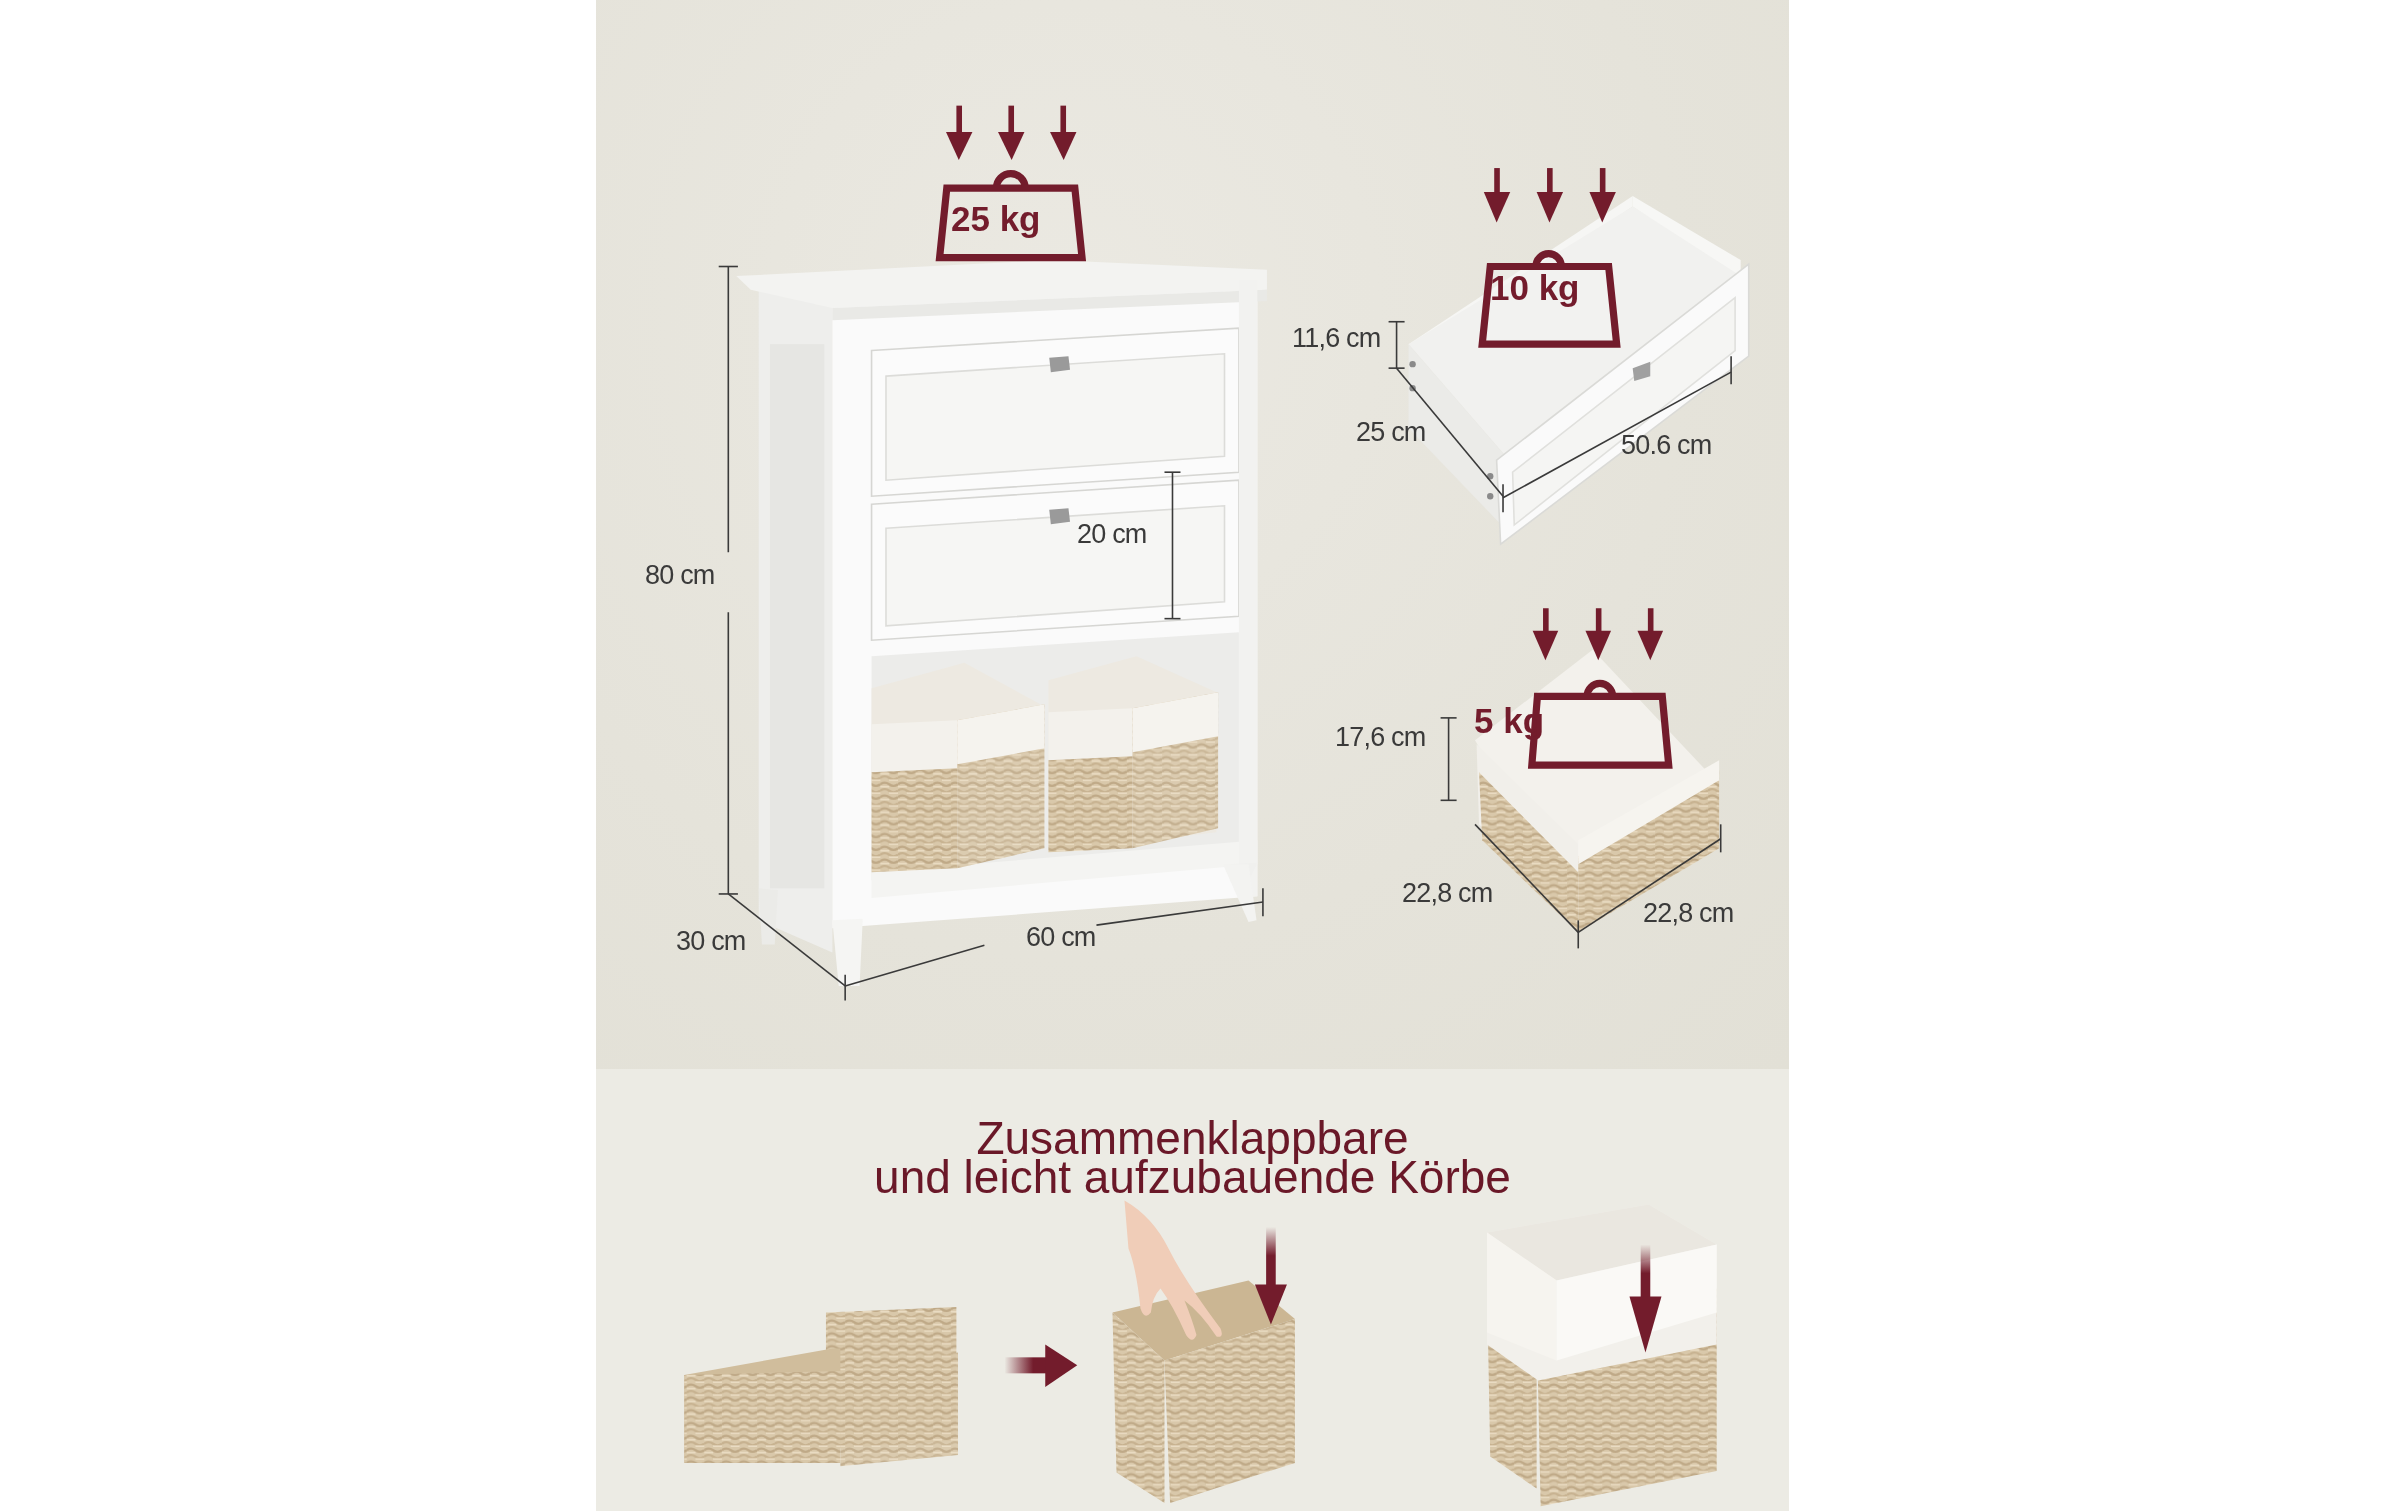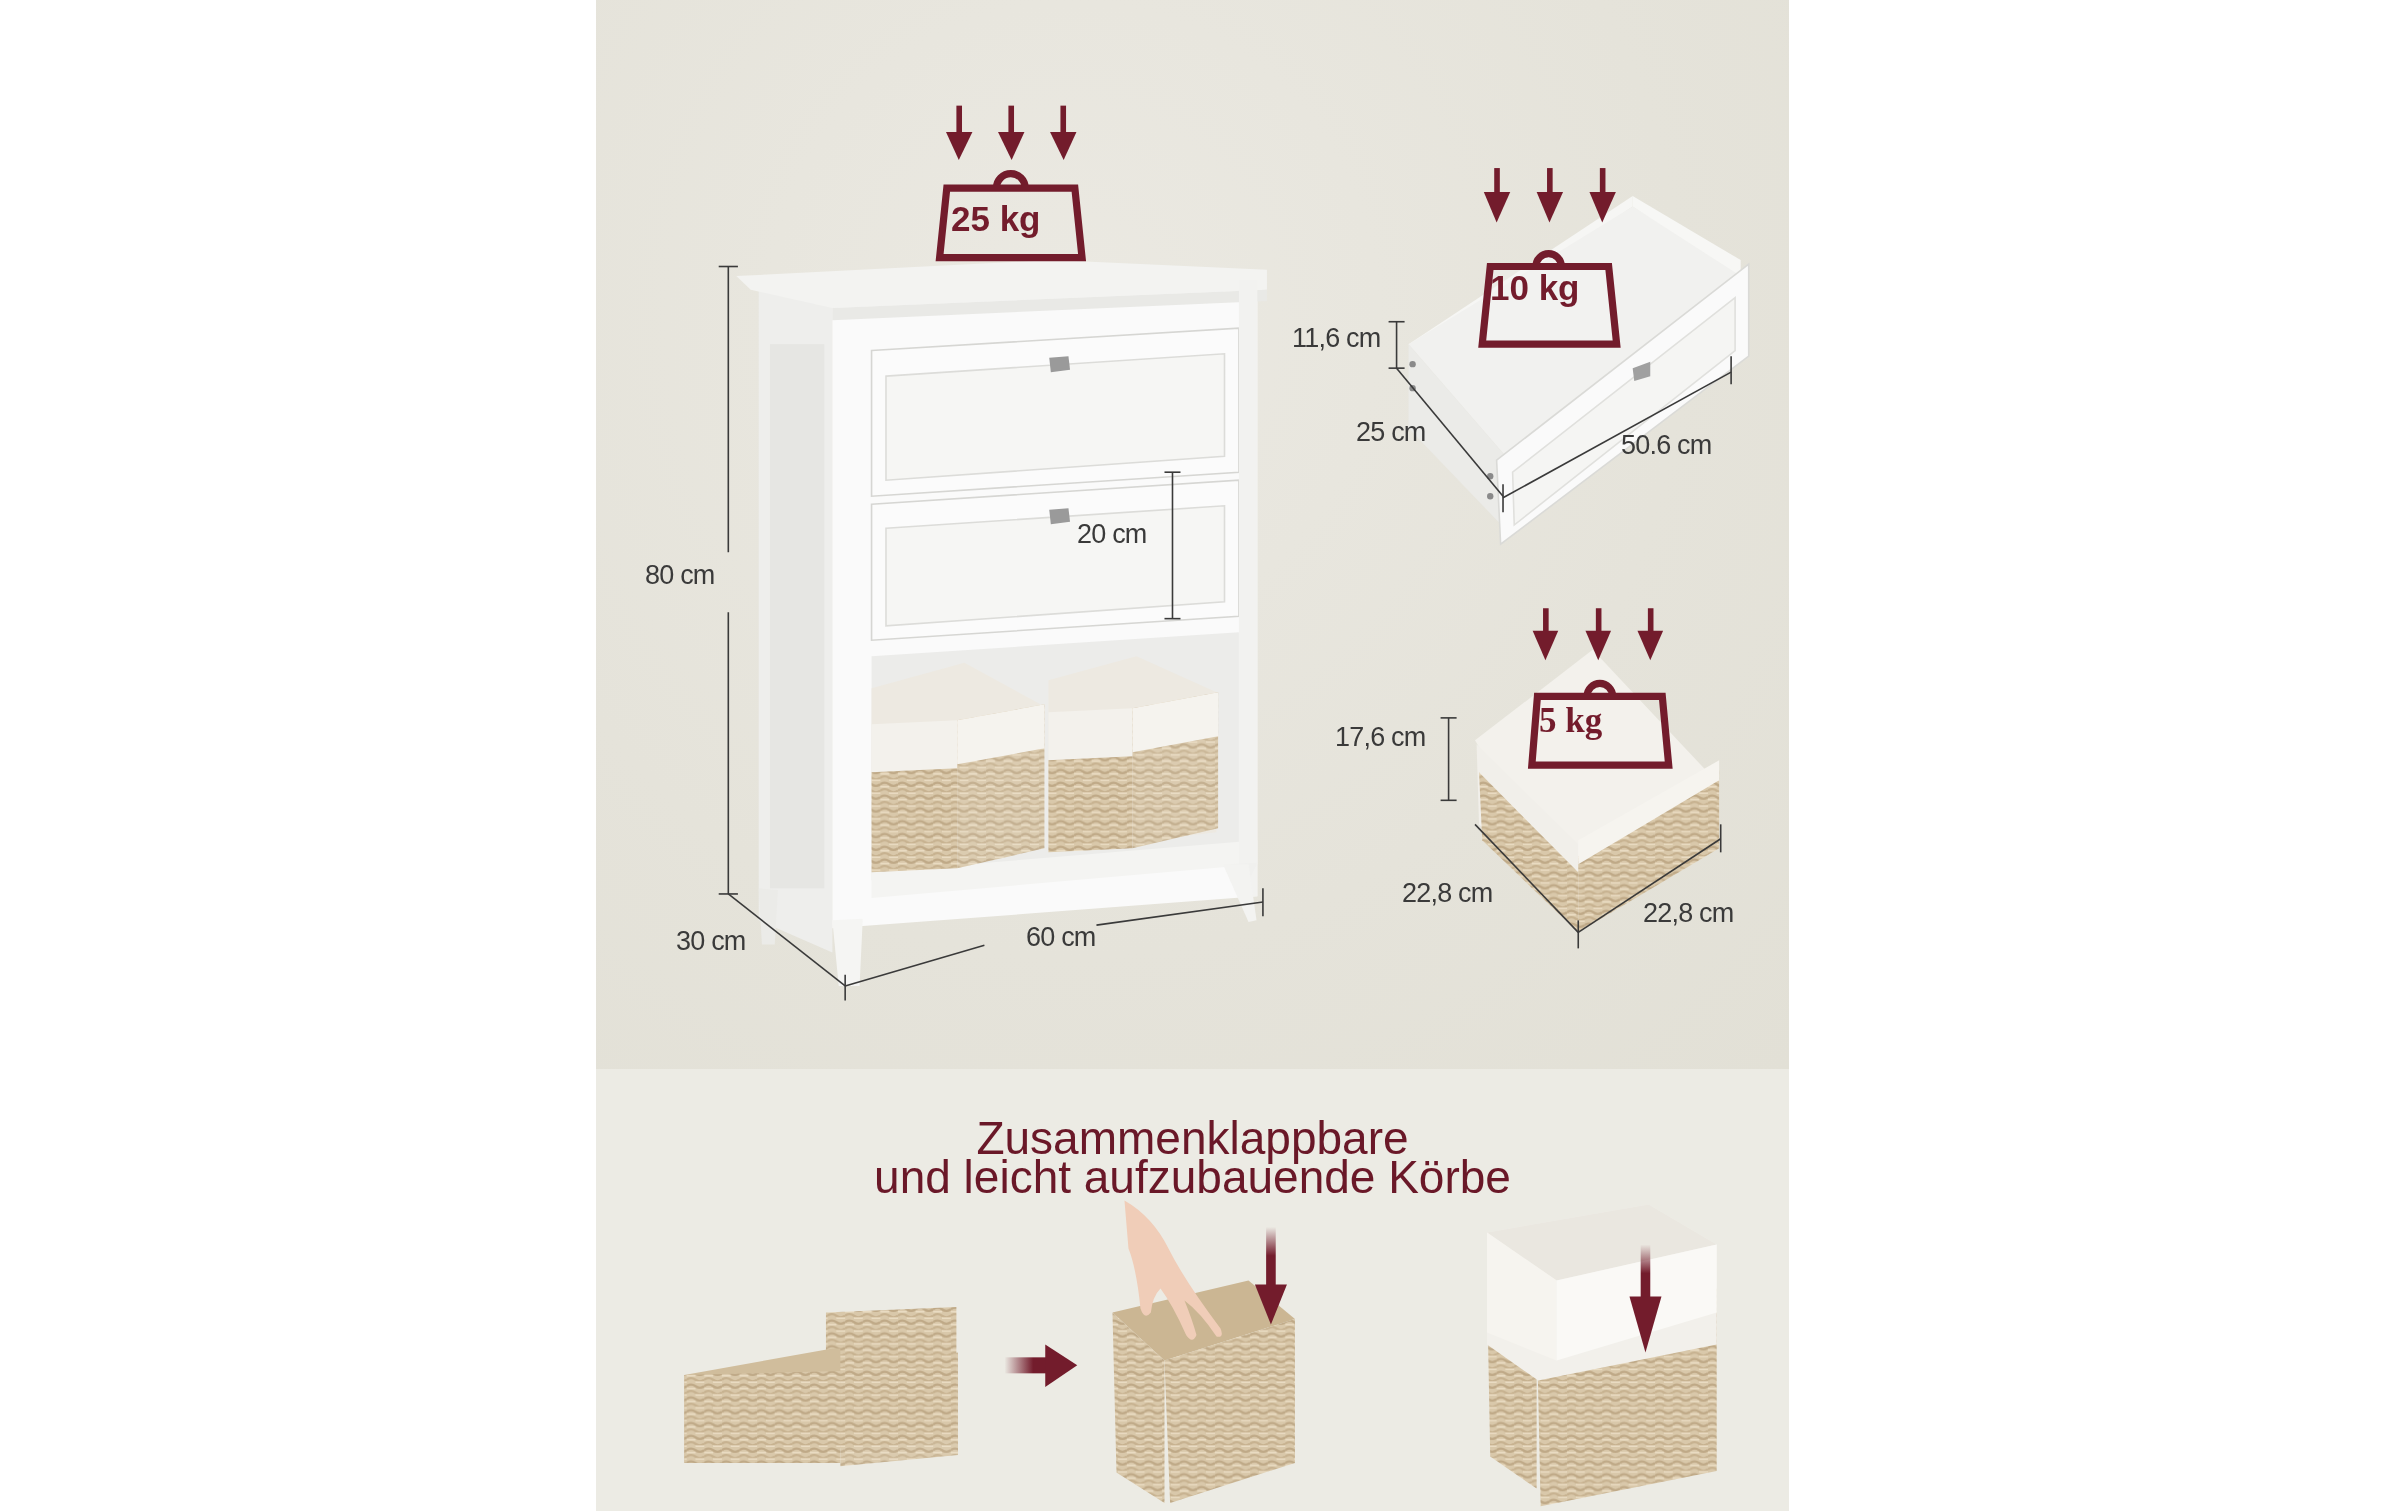--- a/index.html
+++ b/index.html
@@ -228,21 +228,21 @@
     <polygon points="1945,1600 2145,1555 2145,1640 1945,1700" fill="#faf9f6"></polygon>
   </g>
   <g>
     <rect x="2050" y="1555" width="12" height="80" fill="url(#fadeArrowV)"></rect>
     <polygon points="2036,1620 2076,1620 2056,1690" fill="#731c2c"></polygon>
   </g>
 </svg>
 
 <div class="kg" style="left:951px; top:199px; width:120px;">25 kg</div>
 <div class="kg" style="left:1490px; top:268px; width:120px;">10 kg</div>
-<div class="kg" style="left:1539px; top:701px; width:120px;font-family:Liberation Serif, serif;">5 kg</div>
+<div class="kg" style="left:1474px; top:701px; width:120px;">5 kg</div>
 
 <div class="dim" style="left:645px; top:560px;text-align:right;">80 cm</div>
 <div class="dim" style="left:676px; top:926px;">30 cm</div>
 <div class="dim" style="left:1026px; top:922px;">60 cm</div>
 <div class="dim" style="left:1065px; top:519px;margin-left:12px;">20 cm</div>
 
 <div class="dim" style="left:1292px; top:323px;">11,6 cm</div>
 <div class="dim" style="left:1356px; top:417px;">25 cm</div>
 <div class="dim" style="left:1621px; top:430px;">50.6 cm</div>
 

